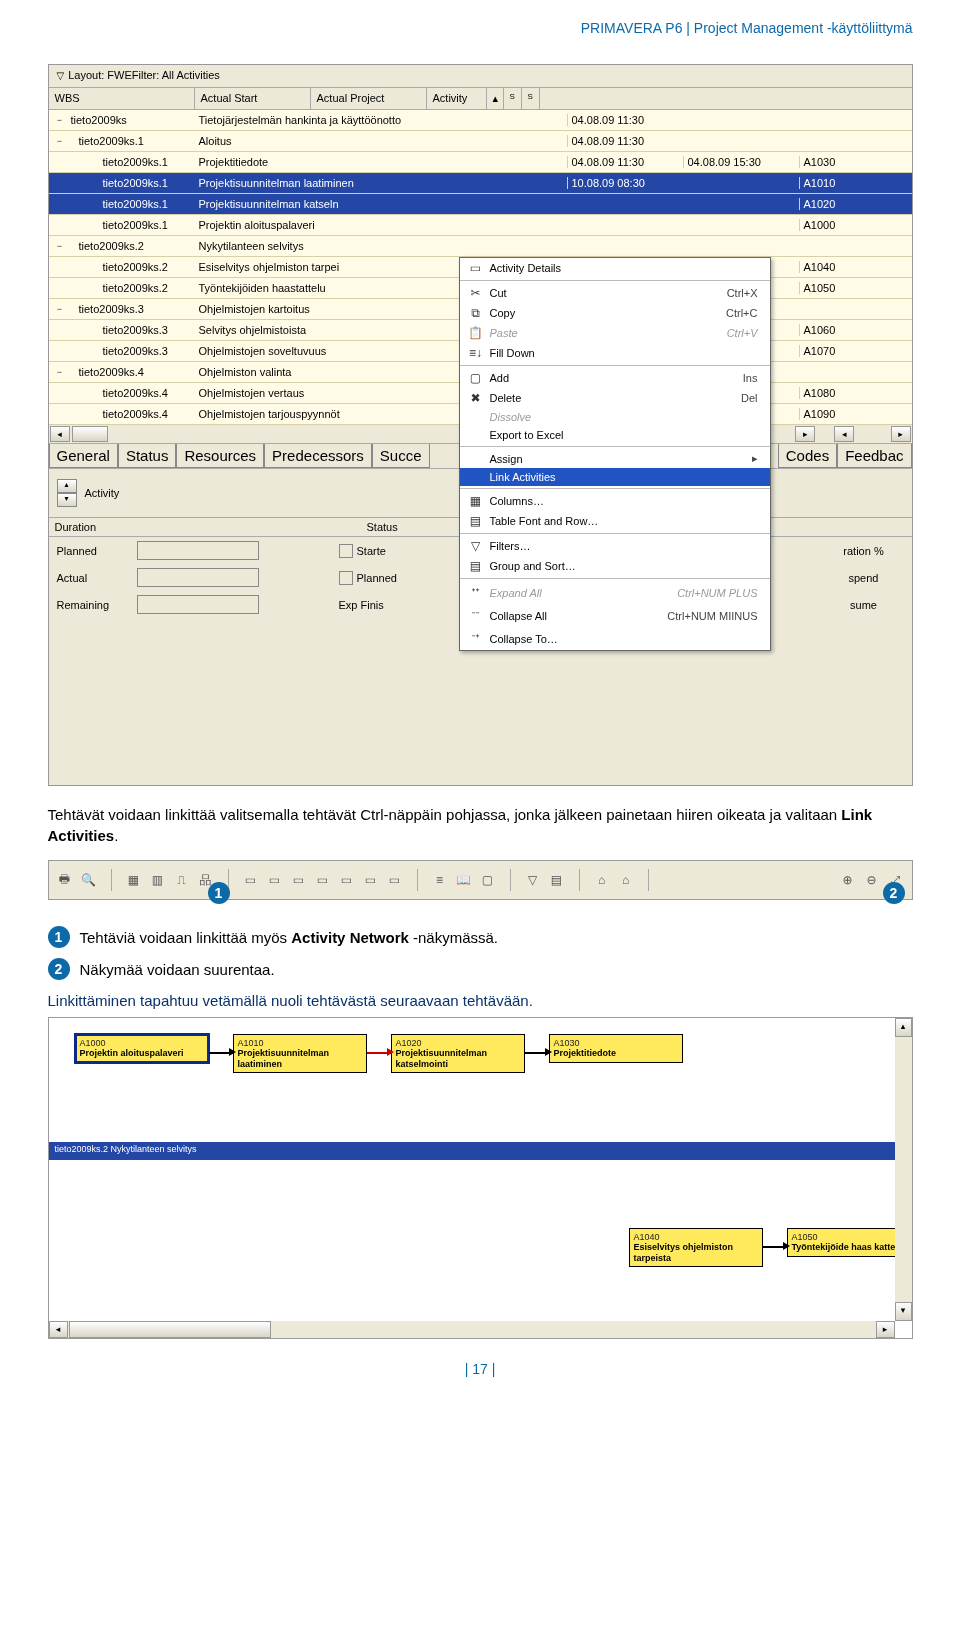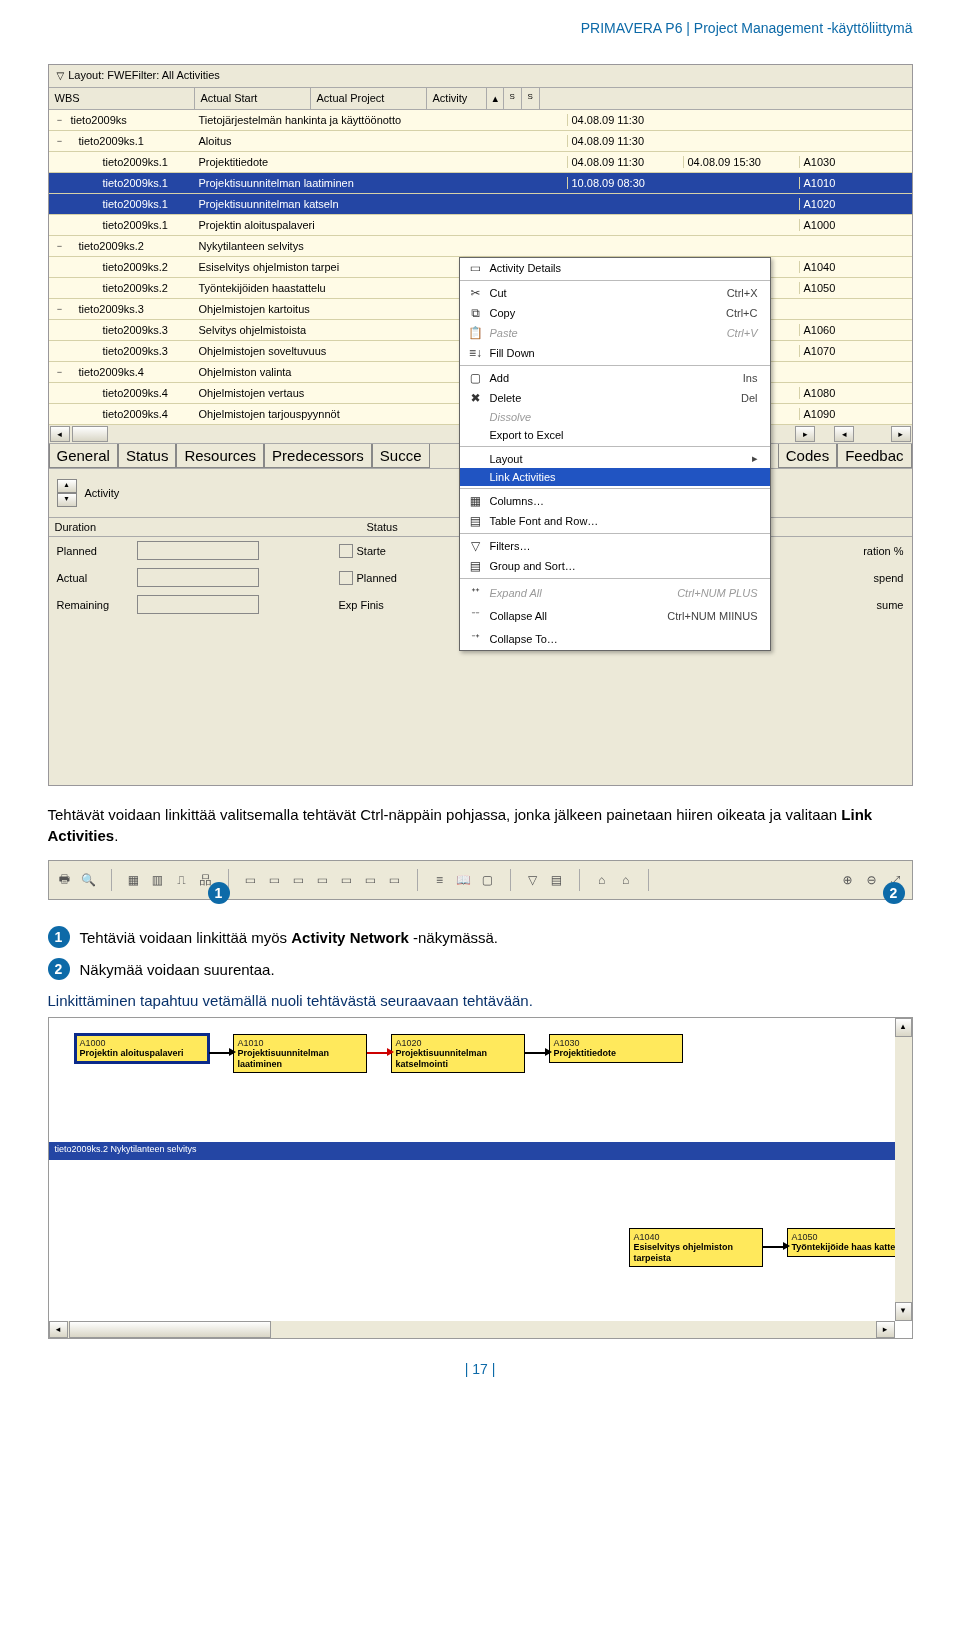--- a/index.html
+++ b/index.html
@@ -27,21 +27,21 @@
   .form-area{background:#ece9d8;padding:6px 8px;}
   .form-row{display:flex;align-items:center;margin:4px 0;}
   .up-down{display:flex;flex-direction:column;margin-right:8px;}
   .up-down .btn{width:18px;height:12px;border:1px solid #888;background:linear-gradient(#fff,#d9d6c6);font-size:8px;text-align:center;line-height:10px;}
   .section-hdr{display:flex;border-top:1px solid #aaa;border-bottom:1px solid #aaa;}
   .section-hdr div{padding:3px 6px;background:#ece9d8;}
   .field-row{display:flex;align-items:center;padding:4px 8px;}
   .field-row .lbl{width:80px;}
   .field-row .inp{width:120px;height:17px;border:1px solid #888;background:#ece9d8;margin-right:20px;}
   .field-row .chk{width:12px;height:12px;border:1px solid #888;background:#ece9d8;margin-right:4px;}
-  .right-col{margin-left:auto;width:80px;text-align:right;}
+  .right-col{margin-left:auto;width:80px;text-align:center;}
   
   .ctx{position:absolute;left:410px;top:192px;width:310px;background:#fff;border:1px solid #666;box-shadow:2px 2px 4px rgba(0,0,0,.3);font-size:11px;}
   .ctx .item{display:flex;align-items:center;padding:3px 6px;}
   .ctx .item .ico{width:20px;text-align:center;font-size:12px;color:#333;}
   .ctx .item .lbl{flex:1;padding-left:4px;}
   .ctx .item .sc{color:#444;padding-right:6px;}
   .ctx .item.disabled .lbl,.ctx .item.disabled .sc{color:#9a9a9a;font-style:italic;}
   .ctx .item.hl{background:#2054c2;color:#fff;}
   .ctx .sep{height:1px;background:#bbb;margin:2px 0;}
   .caption{margin:18px 0 14px 0;font-size:15px;line-height:1.4;}
@@ -348,21 +348,21 @@
           <span class="ico"></span>
           <span class="lbl">Dissolve</span>
         </div>
       <div class="item">
           <span class="ico"></span>
           <span class="lbl">Export to Excel</span>
         </div>
       <div class="sep"></div>
       <div class="item">
           <span class="ico"></span>
-          <span class="lbl">Layout</span>
+          <span class="lbl">Assign</span>
           <span class="sc">▸</span>
         </div>
       <div class="item hl">
           <span class="ico"></span>
           <span class="lbl">Link Activities</span>
         </div>
       <div class="sep"></div>
       <div class="item">
           <span class="ico">▦</span>
           <span class="lbl">Columns…</span>

